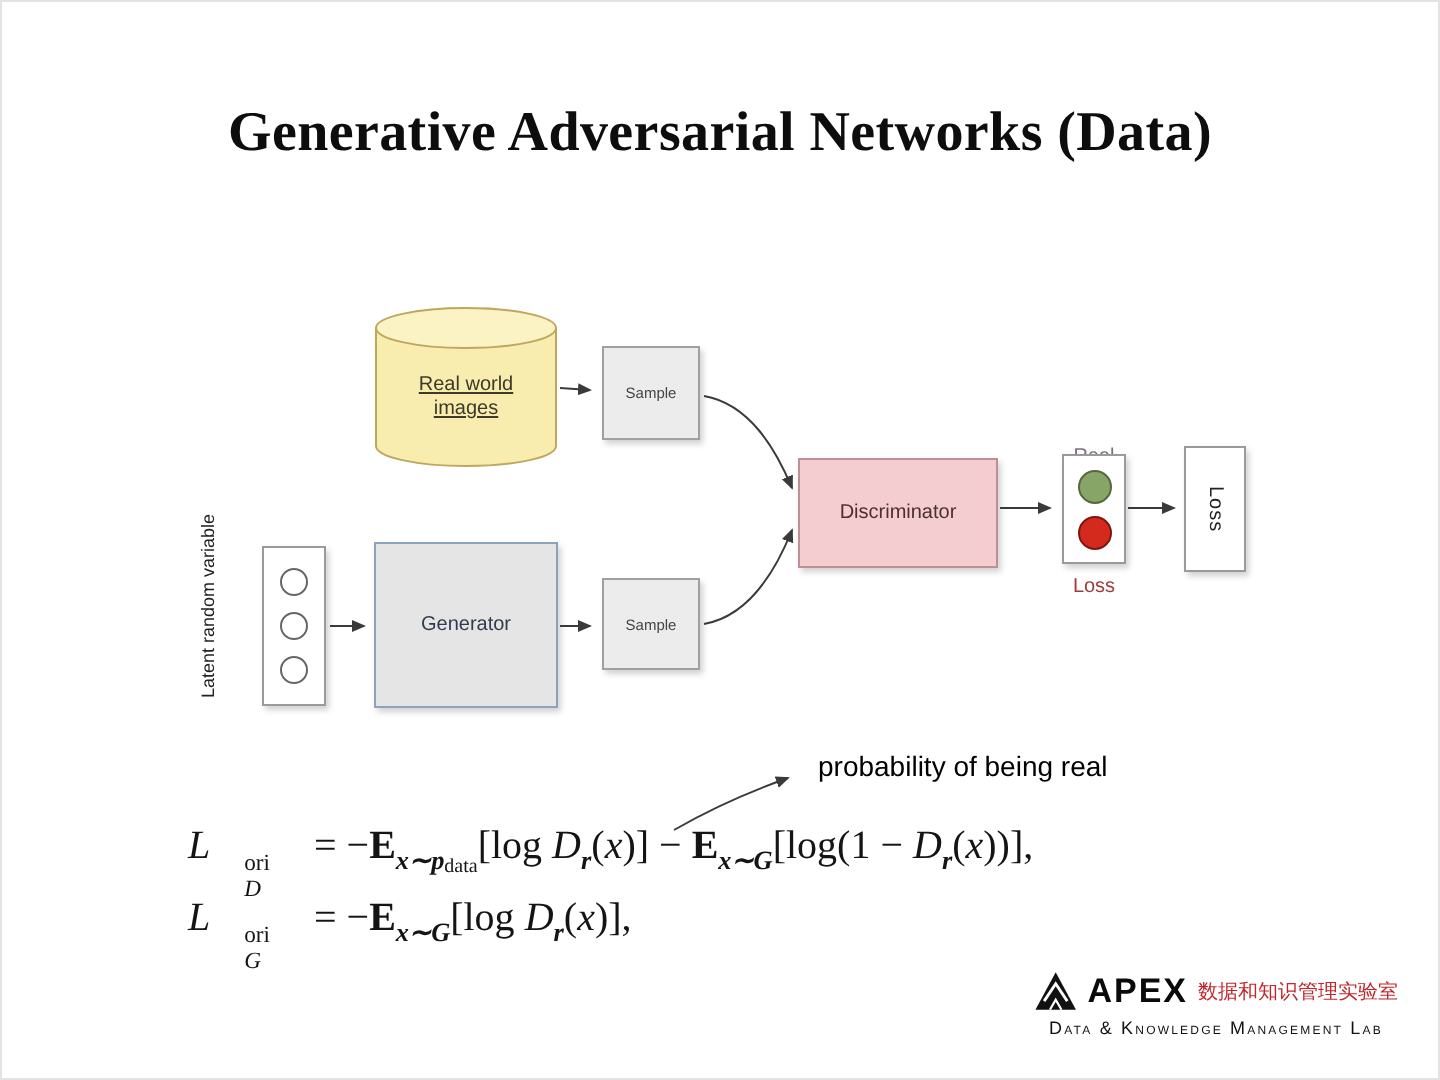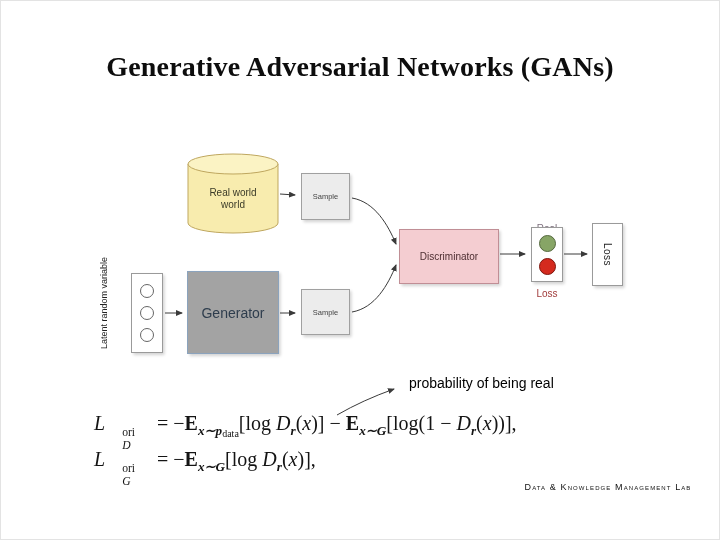--- a/index.html
+++ b/index.html
@@ -2,27 +2,27 @@
 <html><head>
 <meta charset="utf-8">
 <style>
   html,body{margin:0;padding:0;background:#ffffff;}
   .slide{position:relative;width:720px;height:540px;background:#ffffff;border:1px solid #e3e3e3;box-sizing:border-box;overflow:hidden;font-family:"Liberation Sans",sans-serif;}
   .title{position:absolute;top:50px;left:0;width:718px;text-align:center;font-family:"Liberation Serif",serif;font-weight:bold;font-size:28px;color:#0d0d0d;letter-spacing:0.2px;}
   .box{position:absolute;box-sizing:border-box;display:flex;align-items:center;justify-content:center;text-align:center;color:#333;box-shadow:1.5px 2px 3px rgba(0,0,0,0.18);}
   .sample{left:300px;width:49px;background:#ececec;border:1px solid #a0a0a0;font-size:7.5px;color:#444;text-align:center;}
   #sample1{top:172px;height:47px;}
   #sample2{top:288px;height:46px;}
-  .generator{left:186px;top:270px;width:92px;height:83px;background:#a3a3a3;border:1px solid #8ba3bd;font-size:14px;color:#2e3d4d;}
+  .generator{left:186px;top:270px;width:92px;height:83px;background:#e5e5e5;border:1px solid #8ba3bd;font-size:10px;color:#2e3d4d;}
   .discriminator{left:398px;top:228px;width:100px;height:55px;background:#f4cdd1;border:1px solid #c08e95;font-size:10px;color:#4d2e31;}
   .latent-box{left:130px;top:272px;width:32px;height:80px;background:#ffffff;border:1px solid #9a9a9a;flex-direction:column;gap:8px;}
   .dot-outline{width:12px;height:12px;border:1px solid #666;border-radius:50%;background:#fff;}
   .latent-label{position:absolute;left:43px;top:297px;width:120px;text-align:center;font-size:9px;color:#222;transform:rotate(-90deg);}
   .cyl-wrap{position:absolute;left:186px;top:152px;width:92px;height:82px;}
-  .cyl-label{position:absolute;left:186px;top:186px;width:92px;text-align:center;font-size:10px;line-height:12px;color:#3b3b28;}
+  .cyl-label{position:absolute;left:186px;top:186px;width:92px;text-align:center;font-size:10px;line-height:12px;color:#3b3b28;text-decoration:underline;}
   .cyl-label span{display:block;}
   .rf-box{left:530px;top:226px;width:32px;height:55px;background:#ffffff;border:1px solid #9a9a9a;flex-direction:column;gap:6px;}
   .dot{width:15px;height:15px;border-radius:50%;}
   .dot-real{background:#87a566;border:1px solid #55693f;}
   .dot-fake{background:#d42a1e;border:1px solid #7e160e;}
   .real-label{position:absolute;left:528px;top:222px;width:36px;text-align:center;font-size:10px;color:#7d6f7d;text-decoration:underline;}
   .fake-label{position:absolute;left:528px;top:287px;width:36px;text-align:center;font-size:10px;color:#a03b3b;}
   .loss-box{left:591px;top:222px;width:31px;height:63px;background:#ffffff;border:1px solid #9a9a9a;font-size:10px;color:#222;}
   .loss-box span{writing-mode:vertical-rl;letter-spacing:0.5px;}
   .arrows{position:absolute;left:0;top:0;pointer-events:none;}
@@ -43,31 +43,31 @@
   .logo-row{display:flex;align-items:center;justify-content:center;gap:5px;}
   .apex-text{font-weight:bold;font-size:17px;letter-spacing:1px;color:#0a0a0a;}
   .cn-text{font-size:10px;color:#c0272d;white-space:nowrap;}
   .lab-name{margin-top:0;text-align:center;font-variant:small-caps;font-size:9px;letter-spacing:1.1px;color:#111;}
 </style>
 </head>
 <body>
 
 <div class="slide">
 
-  <div class="title">Generative Adversarial Networks (GANs)</div>
+  <div class="title">Generative Adversarial Networks (Data)</div>
 
   <div class="cyl-wrap">
     <svg width="92" height="82" viewBox="0 0 92 82">
       <path d="M1,11 L1,70 A45,10 0 0 0 91,70 L91,11" fill="#f8ecae" stroke="#bfa75f"></path>
       <ellipse cx="46" cy="11" rx="45" ry="10" fill="#fbf3c4" stroke="#bfa75f"></ellipse>
     </svg>
   </div>
   <div class="cyl-label">
     <span>Real world</span>
-    <span>world</span>
+    <span>images</span>
   </div>
 
   <div class="box sample" id="sample1">Sample</div>
   <div class="box sample" id="sample2">Sample</div>
 
   <div class="latent-label">Latent random variable</div>
   <div class="box latent-box">
     <div class="dot-outline"></div>
     <div class="dot-outline"></div>
     <div class="dot-outline"></div>
@@ -104,16 +104,25 @@
   </svg>
 
   <div class="annotation">probability of being real</div>
 
   <div class="formulas">
     <div class="formula"><span class="m-it">L</span><span class="mstack"><span class="s-sup">ori</span><span class="s-sub">D</span></span><span class="m-n"> = −</span><span class="m-bb">E</span><span class="m-sub">x∼p</span><span class="m-subsub">data</span><span class="m-n">[log </span><span class="m-it">D</span><span class="m-sub">r</span><span class="m-n">(</span><span class="m-it">x</span><span class="m-n">)] − </span><span class="m-bb">E</span><span class="m-sub">x∼G</span><span class="m-n">[log(1 − </span><span class="m-it">D</span><span class="m-sub">r</span><span class="m-n">(</span><span class="m-it">x</span><span class="m-n">))],</span></div>
     <div class="formula"><span class="m-it">L</span><span class="mstack"><span class="s-sup">ori</span><span class="s-sub">G</span></span><span class="m-n"> = −</span><span class="m-bb">E</span><span class="m-sub">x∼G</span><span class="m-n">[log </span><span class="m-it">D</span><span class="m-sub">r</span><span class="m-n">(</span><span class="m-it">x</span><span class="m-n">)],</span></div>
   </div>
 
   <div class="logo-group">
+    <div class="logo-row">
+      <svg width="28" height="27" viewBox="0 0 30 28">
+        <polygon points="15,1 29,27 1,27" fill="#111"></polygon>
+        <path d="M7,21 L15,9 L23,21" stroke="#fff" stroke-width="2" fill="none"></path>
+        <path d="M11,27 L15,20 L19,27" stroke="#fff" stroke-width="1.5" fill="none"></path>
+      </svg>
+      <span class="apex-text">APEX</span>
+      <span class="cn-text">数据和知识管理实验室</span>
+    </div>
     <div class="lab-name">Data &amp; Knowledge Management Lab</div>
   </div>
 
 </div>
 
 </body></html>

